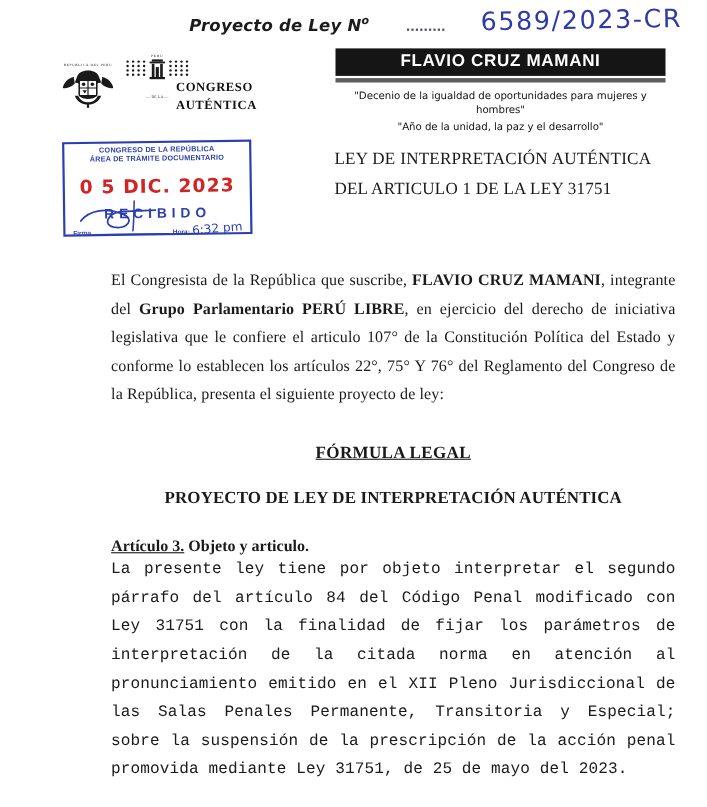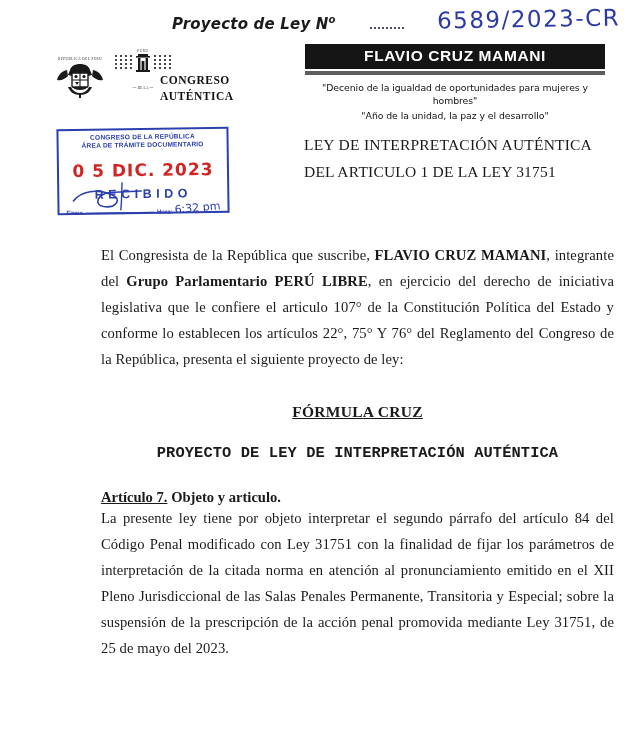--- a/index.html
+++ b/index.html
@@ -233,29 +233,28 @@
   }
   .formula span { text-decoration: underline; }
 
   .legal-title {
     margin-top: 19px;
     font-size: 15.4px;
     font-weight: bold;
     text-align: center;
     line-height: 1.75;
     letter-spacing: 0.1px;
-    font-family: Liberation Mono, monospace;
   }
 
   .art-head {
     margin-top: 22px;
     font-size: 14.6px;
     font-weight: bold;
   }
-  .art-body { margin-top: 4px; }
+  .art-body { margin-top: 4px; font-family: Liberation Mono, monospace; }
 </style>
 </head>
 <body>
 
 <div class="hw-line">
   <span class="hw-label"><span>Proyecto de Ley N</span><span class="hw-sup">o</span></span>
   <span class="hw-dots"></span>
   <span class="hw-number">6589/2023-CR</span>
 </div>
 
@@ -357,23 +356,23 @@
     <path d="M52 -14 C50 2 51 16 49 30" fill="none" stroke="#2b3fae" stroke-width="1.4" stroke-linecap="round"></path>
   </svg>
 </div>
 
 <div class="doc-title">LEY DE INTERPRETACIÓN AUTÉNTICA DEL ARTICULO 1 DE LA LEY 31751</div>
 
 <div class="body-wrap">
 
   <p class="para"><span>El Congresista de la República que suscribe, </span><span class="bold">FLAVIO CRUZ MAMANI</span><span>, integrante del </span><span class="bold">Grupo Parlamentario PERÚ LIBRE</span><span>, en ejercicio del derecho de iniciativa legislativa que le confiere el articulo 107° de la Constitución Política del Estado y conforme lo establecen los artículos 22°, 75° Y 76° del Reglamento del Congreso de la República, presenta el siguiente proyecto de ley:</span></p>
 
-  <div class="formula"><span>FÓRMULA CRUZ</span></div>
+  <div class="formula"><span>FÓRMULA LEGAL</span></div>
 
   <div class="legal-title">
     <div>PROYECTO DE LEY DE INTERPRETACIÓN AUTÉNTICA</div>
   </div>
 
-  <div class="art-head"><span class="uline">Artículo 7.</span><span> Objeto y articulo.</span></div>
+  <div class="art-head"><span class="uline">Artículo 3.</span><span> Objeto y articulo.</span></div>
 
   <p class="para art-body">La presente ley tiene por objeto interpretar el segundo párrafo del artículo 84 del Código Penal modificado con Ley 31751 con la finalidad de fijar los parámetros de interpretación de la citada norma en atención al pronunciamiento emitido en el XII Pleno Jurisdiccional de las Salas Penales Permanente, Transitoria y Especial; sobre la suspensión de la prescripción de la acción penal promovida mediante Ley 31751, de 25 de mayo del 2023.</p>
 
 </div>
 
 </body></html>

